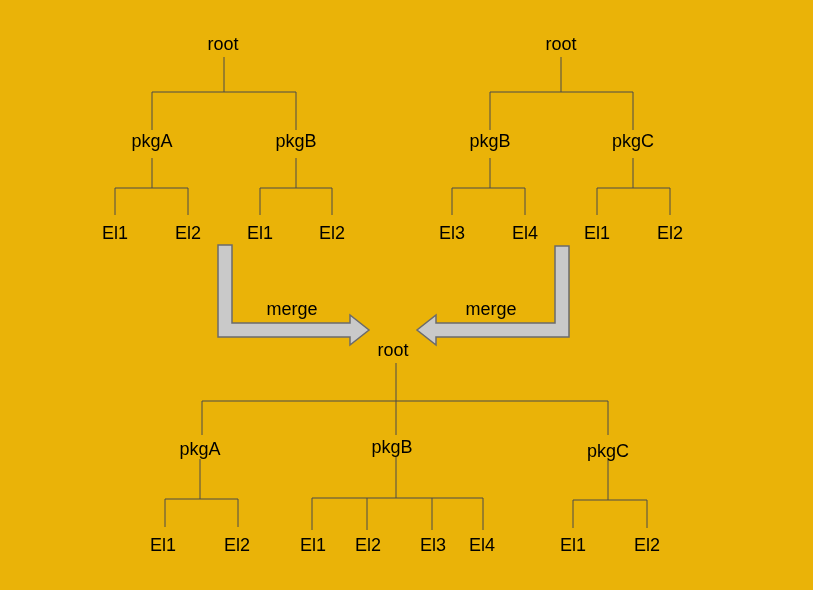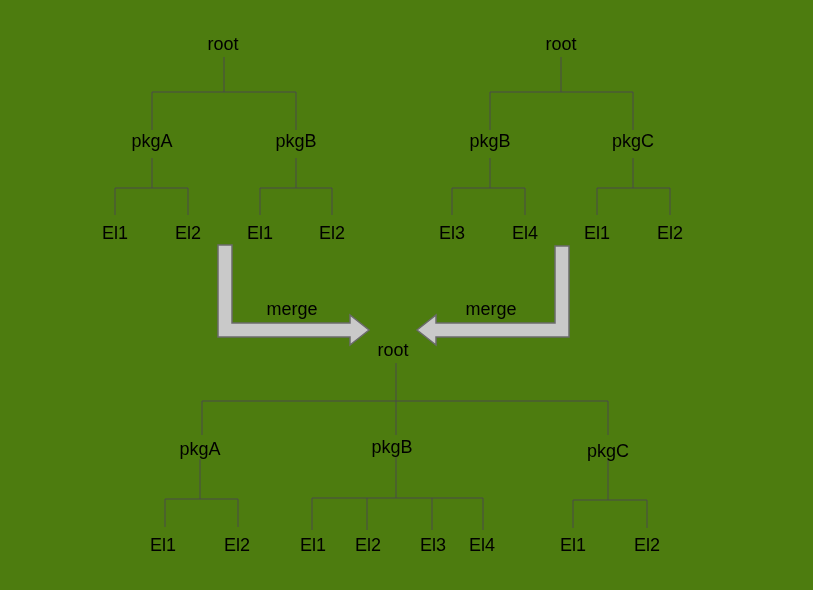--- a/index.html
+++ b/index.html
@@ -4,21 +4,21 @@
 <style>
   html, body {
     margin: 0;
     padding: 0;
     background: #ffffff;
   }
   .canvas {
     position: relative;
     width: 813px;
     height: 590px;
-    background: #4d7c0f;
+    background: #eab308;
     font-family: "Liberation Sans", sans-serif;
     overflow: hidden;
   }
   .diagram-svg {
     position: absolute;
     left: 0;
     top: 0;
   }
   .lbl {
     position: absolute;

